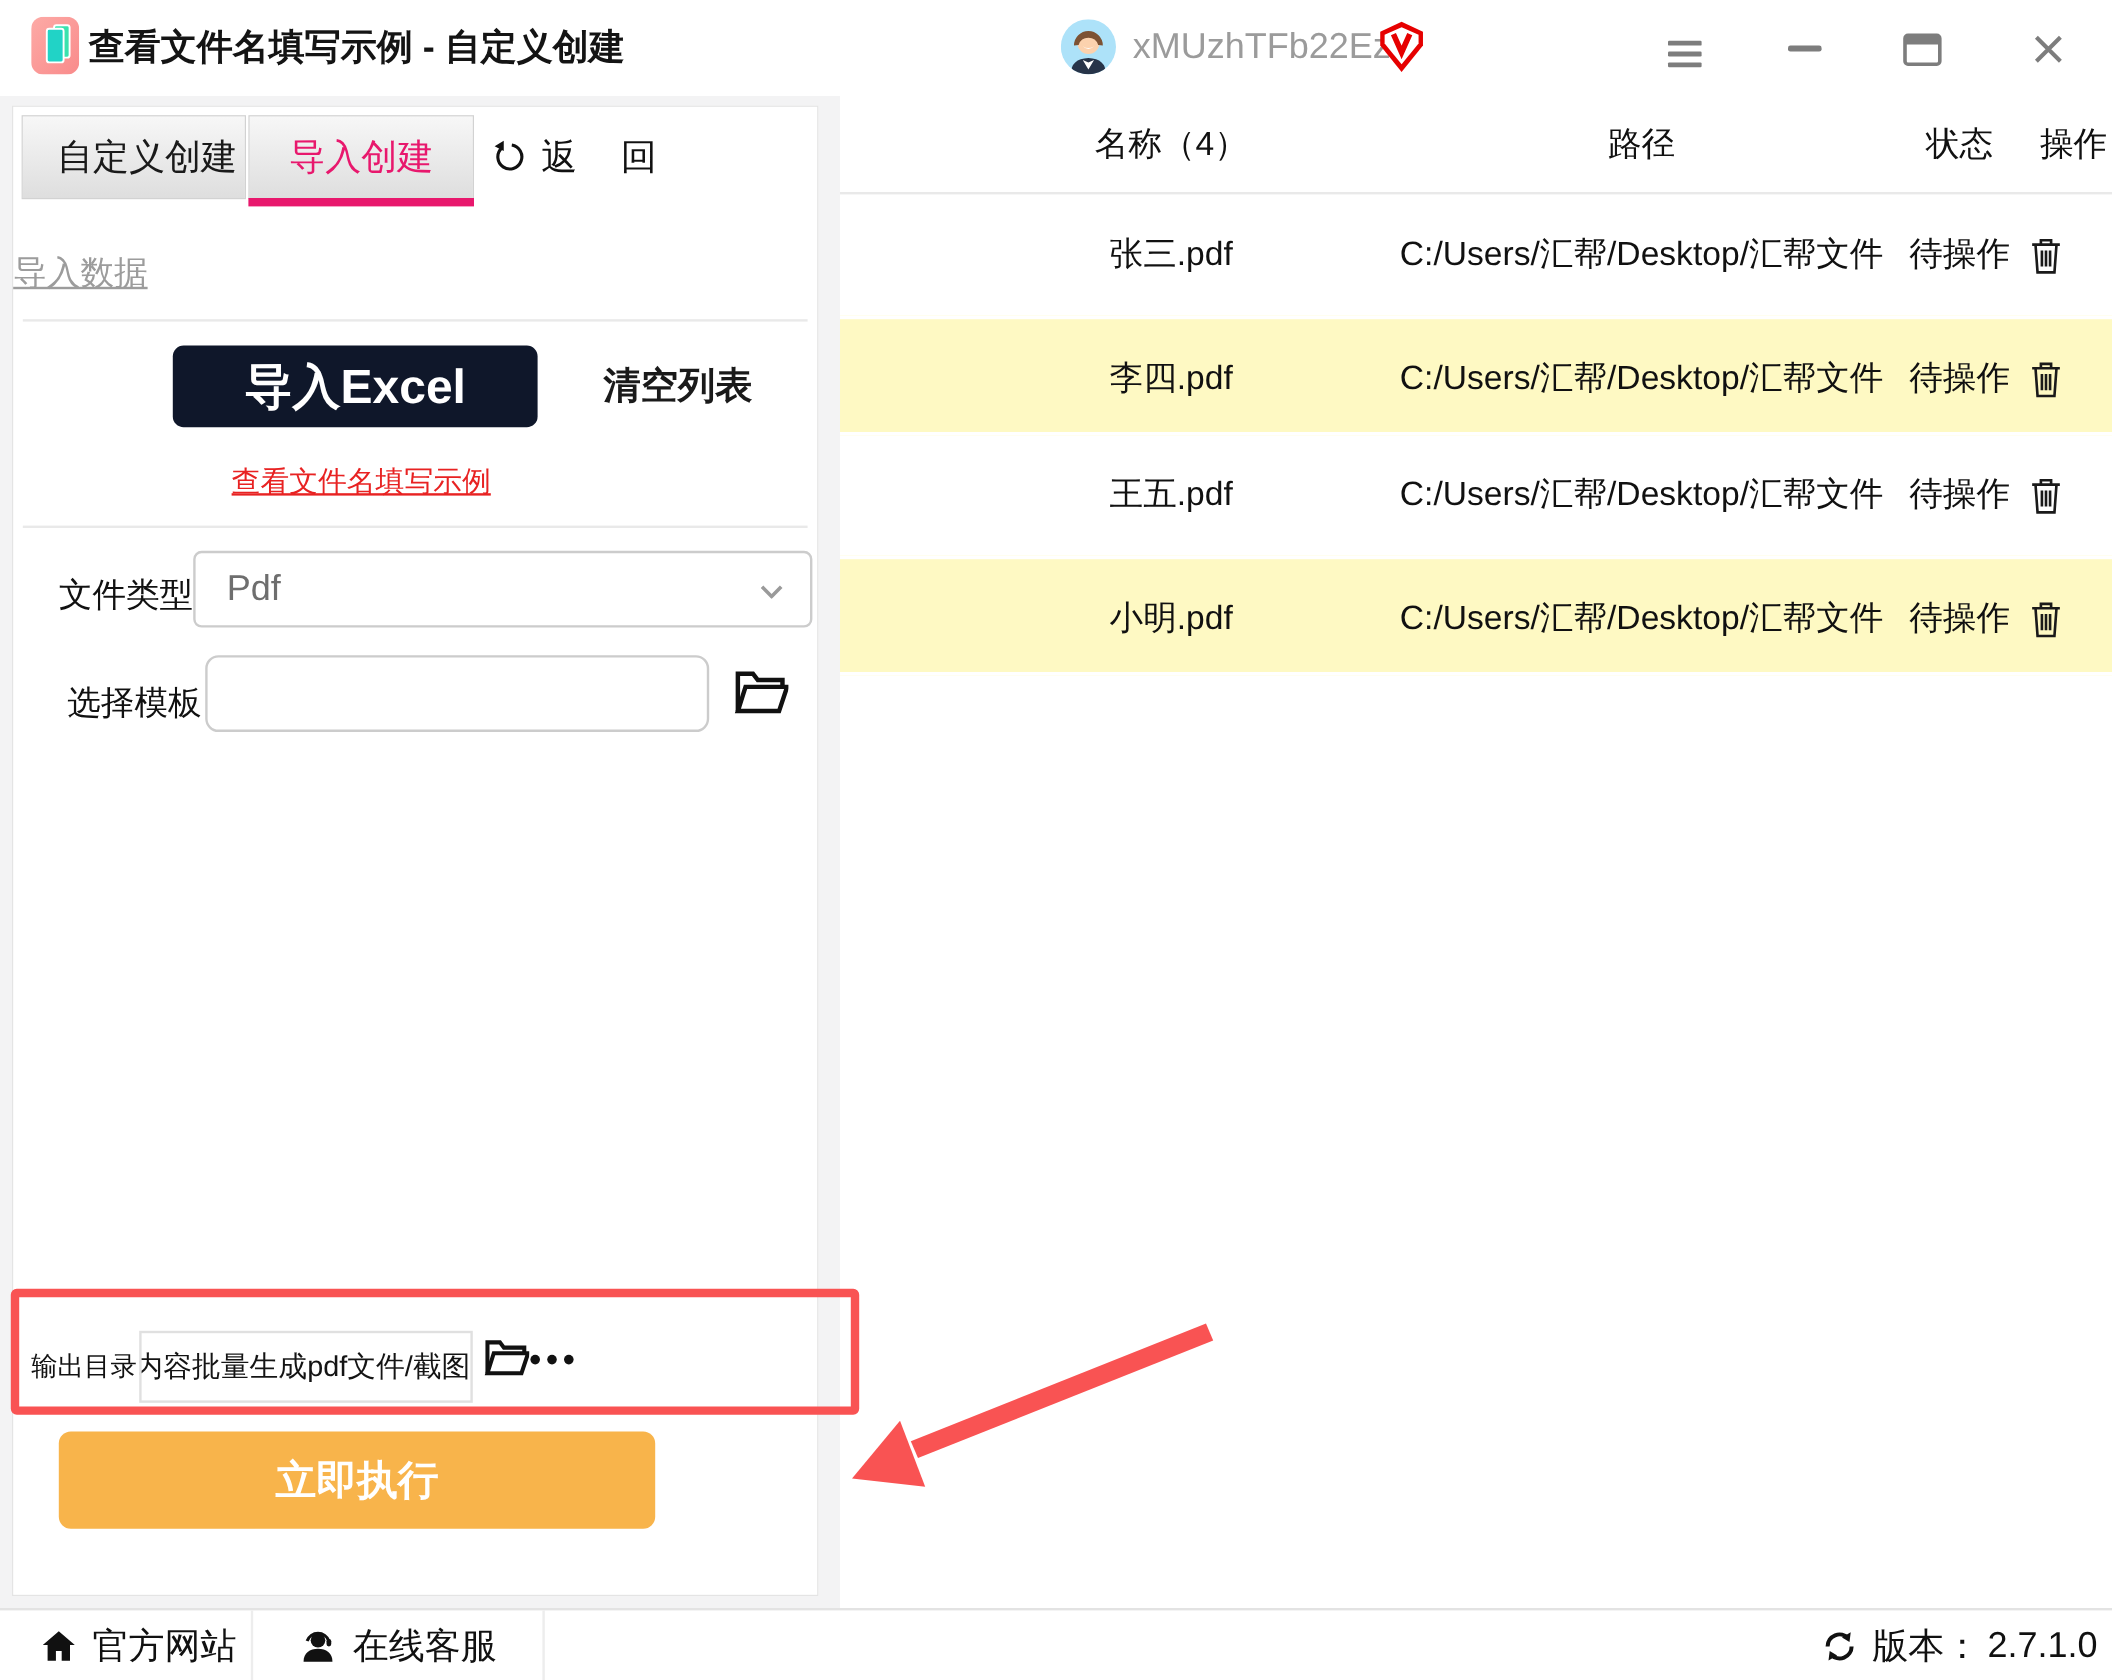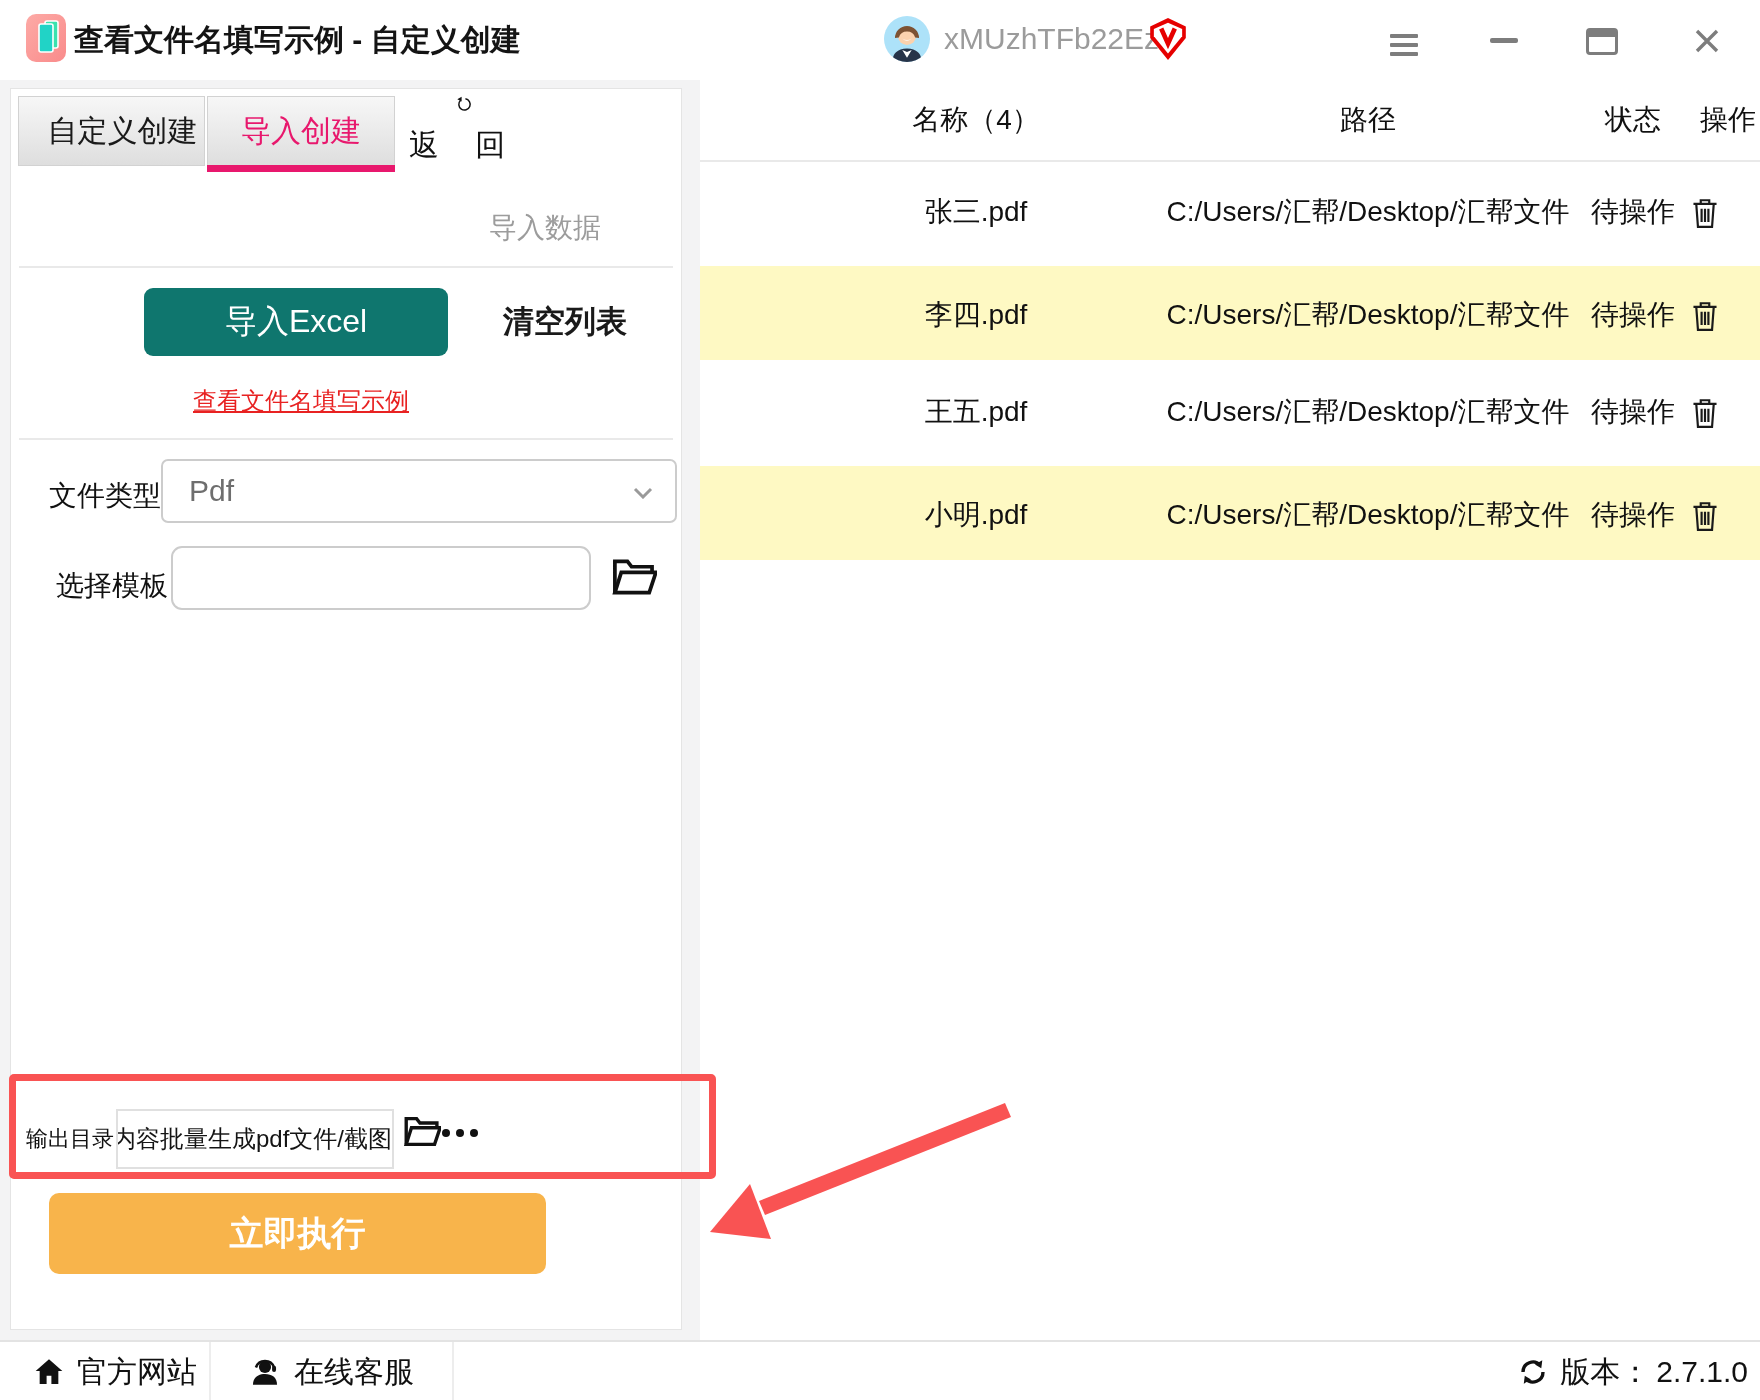--- a/index.html
+++ b/index.html
@@ -19,27 +19,27 @@
   .minbar{width:28px;height:5px;background:#7d7d7d;border-radius:2px;}
   .maxbox{width:32px;height:27px;border:3px solid #7d7d7d;border-top-width:9px;border-radius:4px;box-sizing:border-box;}
   
   #content{left:0;top:80px;width:1760px;height:1260px;background:#f3f3f4;}
   #right-panel{left:700px;top:0;width:1060px;height:1260px;background:#fff;}
   #left-card{left:10px;top:8px;width:672px;height:1242px;background:#fff;border:1px solid #e4e4e4;box-sizing:border-box;}
   
   .tab{top:7px;height:70px;display:flex;align-items:center;justify-content:center;
        font-size:30px;background:linear-gradient(180deg,#f7f7f7,#dedede);border:1px solid #d2d2d2;box-sizing:border-box;}
   #tab-underline{left:196px;top:76px;width:188px;height:7px;background:#e8186d;}
-  #back-button{left:398px;top:7px;height:70px;display:flex;align-items:center;gap:12px;font-size:30px;color:#111;flex-direction:column;}
+  #back-button{left:398px;top:7px;height:70px;display:flex;align-items:center;gap:12px;font-size:30px;color:#111;}
   #back-label{letter-spacing:14px;}
-  #import-data-label{left:0;top:120px;width:590px;text-align:right;font-size:28px;color:#9c9c9c;}
+  #import-data-label{left:0;top:120px;width:590px;text-align:left;font-size:28px;color:#9c9c9c;text-decoration:underline;}
   .hdivider{height:2px;background:#e9e9e9;}
   
-  #import-excel-button{left:133px;top:199px;width:304px;height:68px;border-radius:9px;background:#0f766e;
-      color:#fff;font-size:32px;font-weight:normal;display:flex;align-items:center;justify-content:center;}
+  #import-excel-button{left:133px;top:199px;width:304px;height:68px;border-radius:9px;background:#0f172a;
+      color:#fff;font-size:40px;font-weight:bold;display:flex;align-items:center;justify-content:center;}
   #clear-list-button{left:492px;top:213px;width:160px;height:40px;line-height:40px;font-size:31px;color:#1a1a1a;font-weight:bold;}
   #example-link{left:0;top:296px;width:580px;text-align:center;font-size:24px;color:#e82222;text-decoration:underline;}
   .field-label{font-size:28px;color:#111;}
   #file-type-select{left:150px;top:370px;width:516px;height:64px;border:2px solid #ccc;border-radius:7px;box-sizing:border-box;background:#fff;}
   #file-type-value{left:26px;top:0;height:60px;line-height:60px;font-size:30px;color:#6e6e6e;text-align:right;}
   #template-input{left:160px;top:457px;width:420px;height:64px;border:2px solid #ccc;border-radius:11px;box-sizing:border-box;background:#fff;}
   
   #highlight-rect{left:-2px;top:985px;width:707px;height:105px;border:7px solid #f95353;border-radius:5px;box-sizing:border-box;pointer-events:none;z-index:20;}
   #output-label{left:15px;top:1036px;height:28px;line-height:28px;font-size:22px;color:#111;white-space:nowrap;}
   #output-input{left:105px;top:1020px;width:278px;height:60px;border:2px solid #e0e0e0;box-sizing:border-box;background:#fff;

